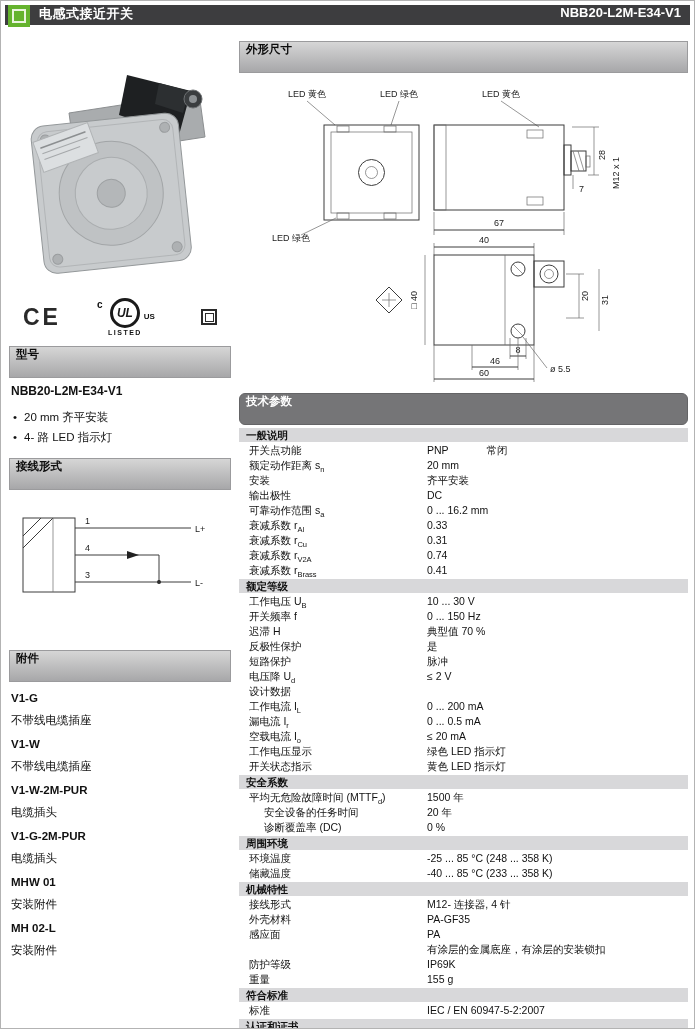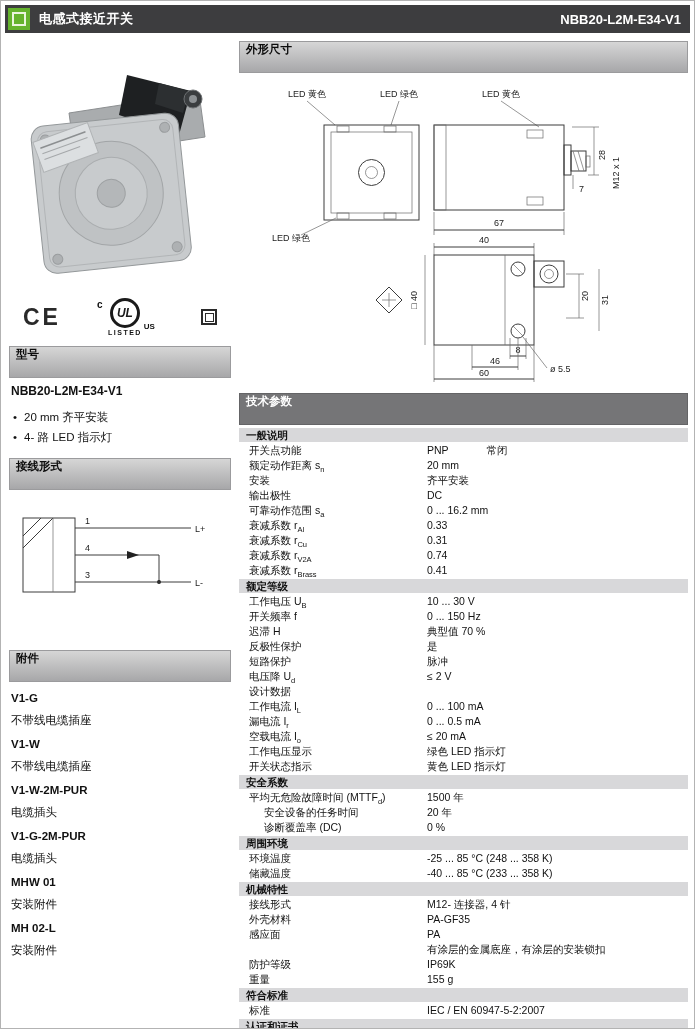--- a/index.html
+++ b/index.html
@@ -16,50 +16,50 @@
     background:#d9d9d9;
     font-family:"Liberation Sans","DejaVu Sans",sans-serif;
     color:#111;
   }
   .page{
     position:relative;width:695px;height:1029px;background:#fff;
     border:1px solid #b3b3b3;overflow:hidden;
   }
   
   .topbar{
-    position:absolute;left:4px;right:4px;top:4px;height:28px;
-    background:var(--header-bg);display:flex;align-items:center;
+    position:absolute;left:4px;right:4px;top:4px;height:20px;
+    background:var(--header-bg);display:flex;align-items:flex-start;
     color:#fff;font-weight:bold;font-size:13px;
   }
   .logo{width:22px;height:22px;background:var(--accent-green);margin:0 9px 0 3px;position:relative;flex:none;}
   .logo::after{content:"";position:absolute;inset:4px;border:2px solid #eaf4de;}
   .topbar-title{flex:1;letter-spacing:.5px;}
   .topbar-model{margin-right:9px;}
   
   .left-col{position:absolute;left:8px;top:40px;width:222px;}
   .right-col{position:absolute;left:238px;top:40px;width:449px;}
   
   .section-bar{
     height:32px;background:linear-gradient(var(--bar-from),var(--bar-to));
     border:1px solid #9b9b9d;font-size:11.5px;font-weight:bold;
     padding:1px 6px;line-height:13px;color:#0d0d0d;
   }
-  .section-bar.dark{background:var(--dark-bar);border-color:#646466;color:#fff;}
+  .section-bar.dark{background:var(--dark-bar);border-color:#646466;color:#fff;border-radius:6px;}
   
   .product-box{height:252px;position:relative;margin-bottom:2px;}
   .cert-row{height:44px;display:flex;align-items:center;margin-bottom:7px;padding-left:14px;}
   .ce-mark{font-size:23px;font-weight:bold;letter-spacing:3px;color:#2a2a2a;}
   .ul-wrap{position:relative;width:72px;text-align:center;margin-left:28px;}
   .ul-circle{
     width:30px;height:30px;border:3px solid #1a1a1a;border-radius:50%;
     margin:0 auto;display:flex;align-items:center;justify-content:center;
     font-weight:bold;font-style:italic;font-size:12px;color:#1a1a1a;
   }
   .ul-c{position:absolute;left:8px;top:1px;font-size:10px;font-weight:bold;}
-  .ul-us{position:absolute;right:6px;top:24px;font-size:8px;font-weight:bold;}
+  .ul-us{position:absolute;right:6px;top:14px;font-size:8px;font-weight:bold;}
   .ul-listed{font-size:7px;letter-spacing:1.5px;font-weight:bold;margin-top:1px;}
   .sq-symbol{width:16px;height:16px;border:2px solid #2a2a2a;margin-left:auto;margin-right:14px;
     display:flex;align-items:center;justify-content:center;}
   .sq-symbol::after{content:"";width:7px;height:7px;border:1.5px solid #2a2a2a;display:block;}
   .model-text{font-weight:bold;font-size:12px;margin:6px 0 12px 2px;}
   .features-list{list-style:none;margin:5px 0 13px;padding:0 0 0 4px;font-size:11.5px;}
   .features-list li{margin:0 0 5px;}
   .features-list li::before{content:"•";margin-right:7px;}
   .wiring-box{margin:10px 0 34px;}
   .acc-name{font-weight:bold;font-size:11.5px;margin:10px 0 0 2px;}
@@ -339,21 +339,21 @@
         <div class="spec-row">
           <span class="spec-label">电压降 U<sub>d</sub></span>
           <span class="spec-value">≤ 2 V</span>
         </div>
         <div class="spec-row">
           <span class="spec-label">设计数据</span>
           <span class="spec-value"></span>
         </div>
         <div class="spec-row">
           <span class="spec-label">工作电流 I<sub>L</sub></span>
-          <span class="spec-value">0 ... 100 mA</span>
+          <span class="spec-value">0 ... 200 mA</span>
         </div>
         <div class="spec-row">
           <span class="spec-label">漏电流 I<sub>r</sub></span>
           <span class="spec-value">0 ... 0.5 mA</span>
         </div>
         <div class="spec-row">
           <span class="spec-label">空载电流 I<sub>o</sub></span>
           <span class="spec-value">≤ 20 mA</span>
         </div>
         <div class="spec-row">

